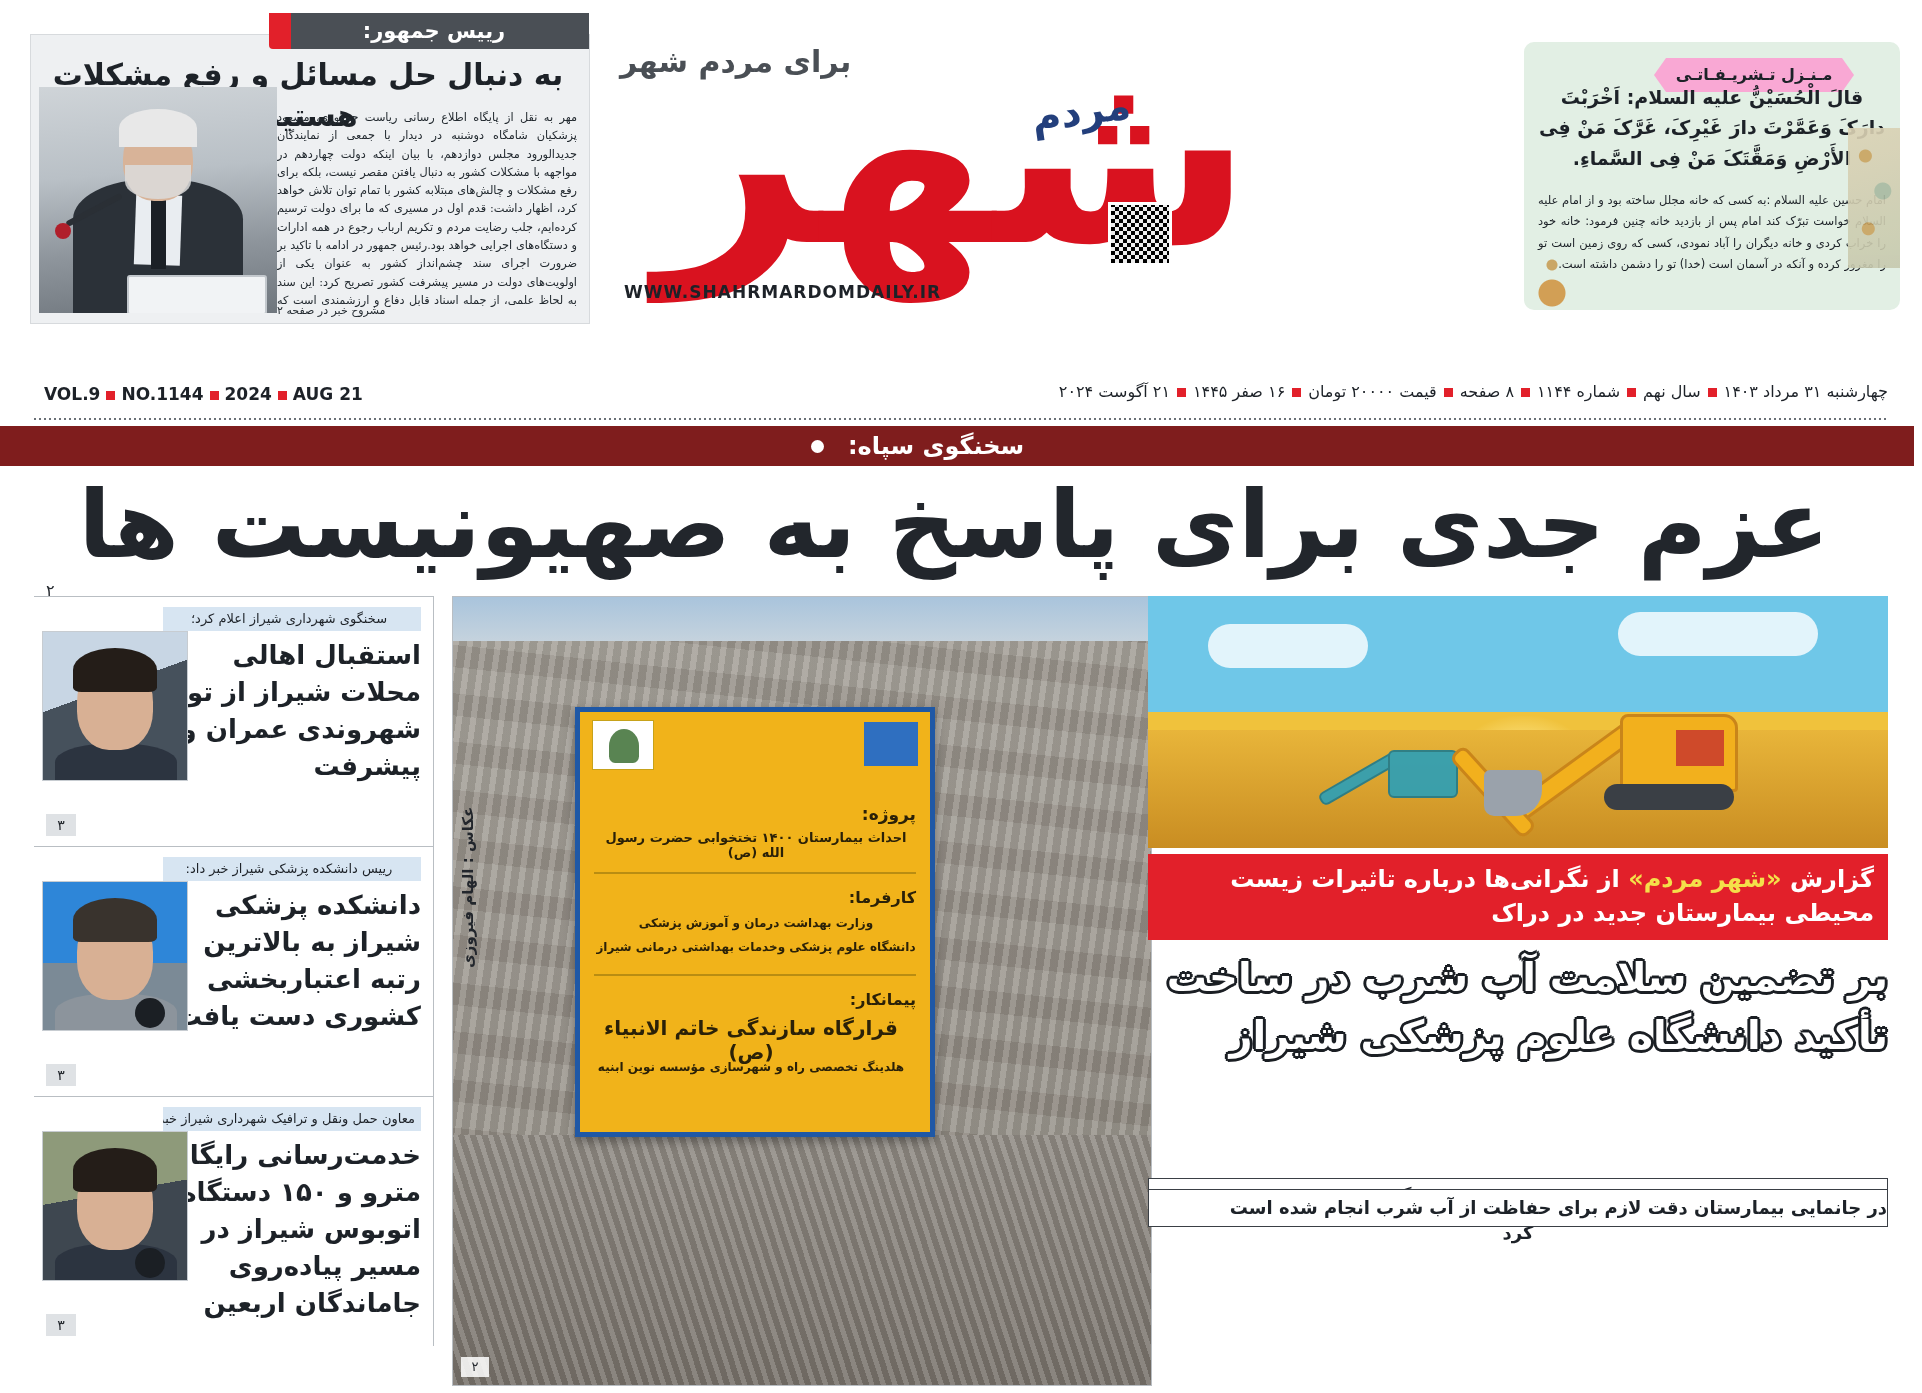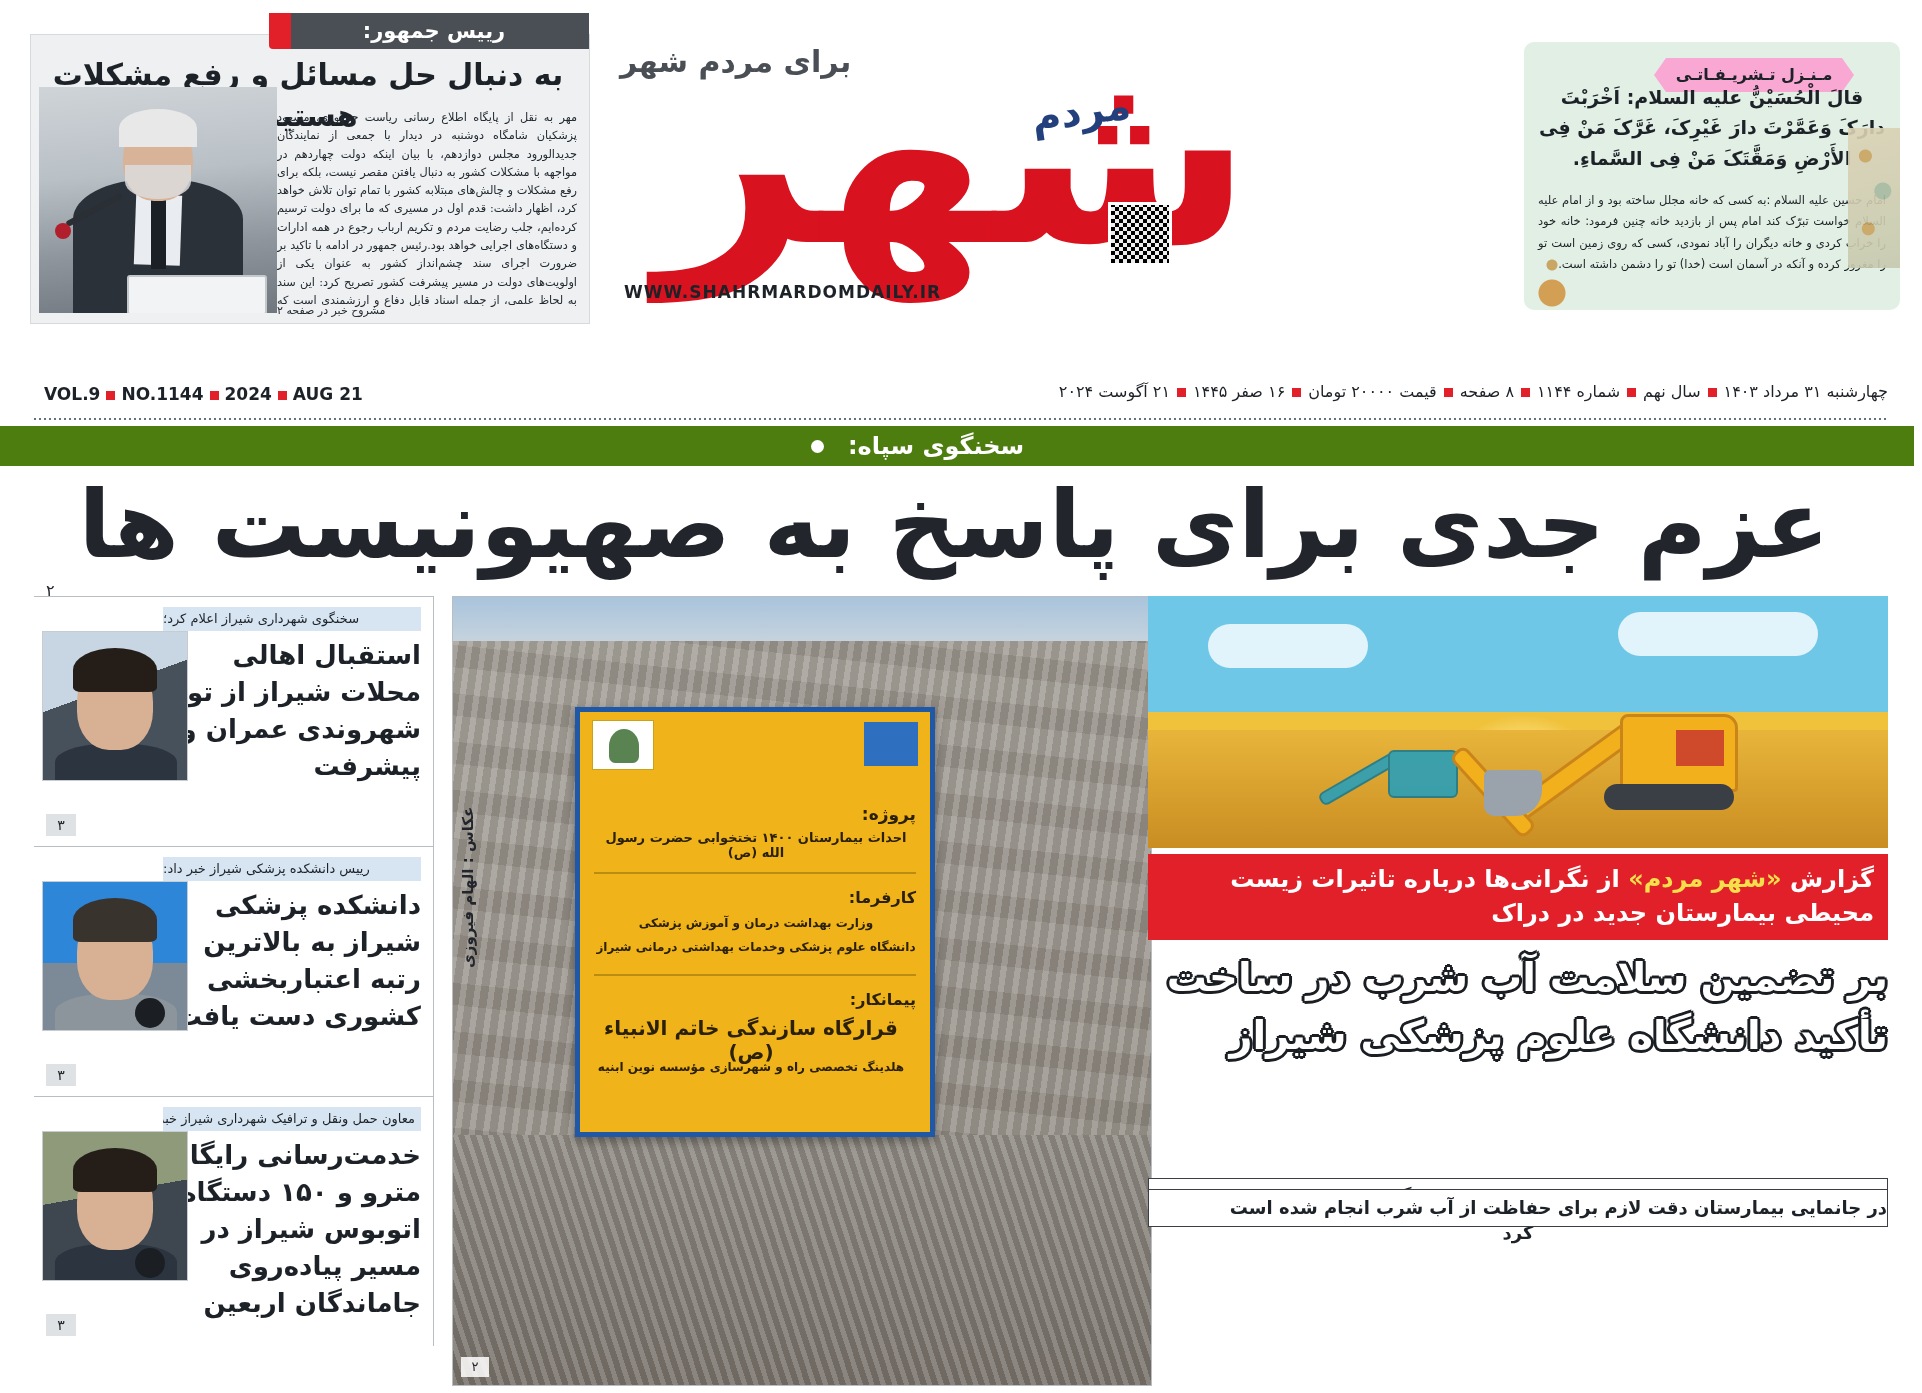--- a/index.html
+++ b/index.html
@@ -151,21 +151,21 @@
     font-size:17px; font-weight:bold; color:#1d2228; direction:ltr; white-space:nowrap;
   }
   .date-en .sep { display:inline-block; width:9px; height:9px; background:#e2202a; margin:0 6px; }
   .rule {
     position:absolute; left:34px; right:34px; bottom:2px; height:2px;
     background: repeating-linear-gradient(90deg,#6a7076 0 2px, transparent 2px 5px);
   }
 
   
   .blue-bar {
-    position:relative; margin:4px 8px 0 0; height:40px; background:#4d7c0f;
+    position:relative; margin:4px 8px 0 0; height:40px; background:#7f1d1d;
     color:#fff; direction:rtl;
   }
   .blue-bar span.t {
     position:absolute; right:0; left:0; top:0; line-height:40px;
     text-align:center; font-size:24px; font-weight:bold; padding-right:42px;
   }
   .bullet-dot {
     position:absolute; right:50%; top:14px; margin-right:133px;
     width:13px; height:13px; background:#fff; border-radius:50%;
   }
@@ -188,21 +188,21 @@
   
   .briefs { position:absolute; left:34px; top:10px; width:400px; bottom:0; }
   .brief {
     position:relative; height:250px; border-top:1px solid #b9bec3;
     border-right:1px solid #b9bec3; padding:12px 10px 0 6px; direction:rtl;
   }
   .brief:first-child { border-top:1px solid #b9bec3; }
   .brief-kicker {
     position:absolute; right:12px; top:10px; width:258px; height:24px;
     background:#d7e5f2; color:#1d2228; font-size:13px; line-height:24px;
-    text-align:left; padding-right:6px; direction:rtl; white-space:nowrap; overflow:hidden;
+    text-align:center; padding-right:6px; direction:rtl; white-space:nowrap; overflow:hidden;
   }
   .brief-title {
     position:absolute; right:12px; top:40px; width:258px;
     font-size:26px; font-weight:bold; color:#1d2228;
     line-height:1.42; text-align:right; direction:rtl;
   }
   .brief-photo {
     position:absolute; left:8px; top:34px; width:146px; height:150px;
     border:1px solid #c7ccd1; overflow:hidden;
   }

